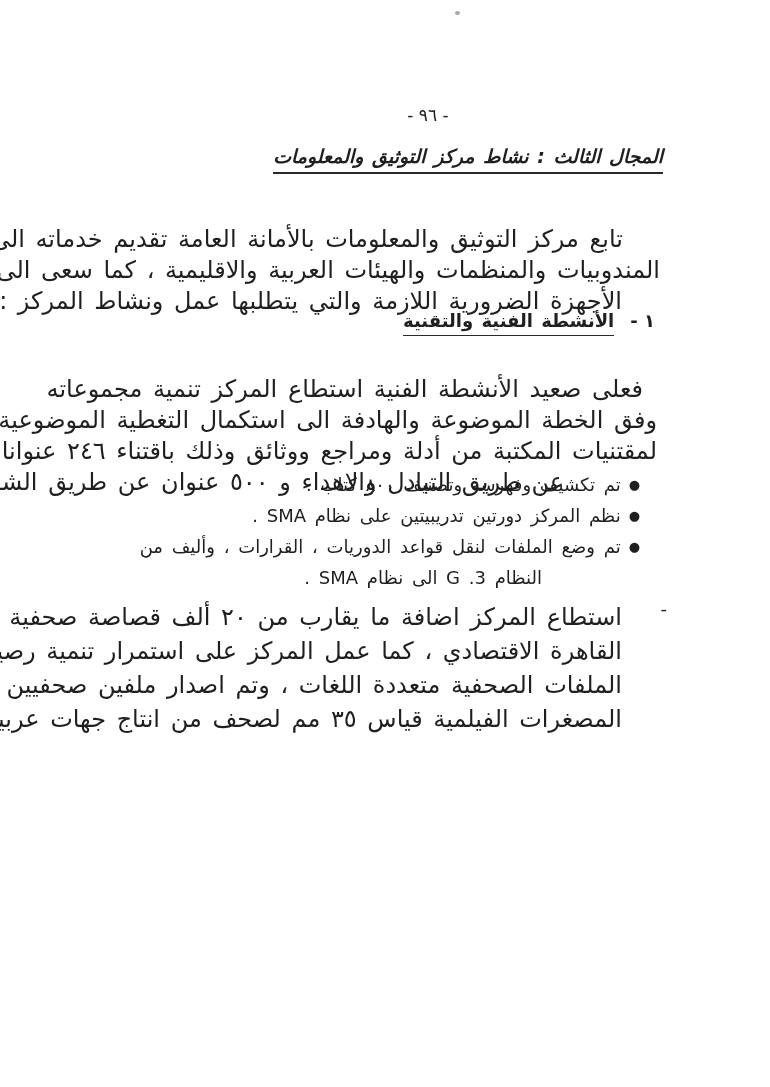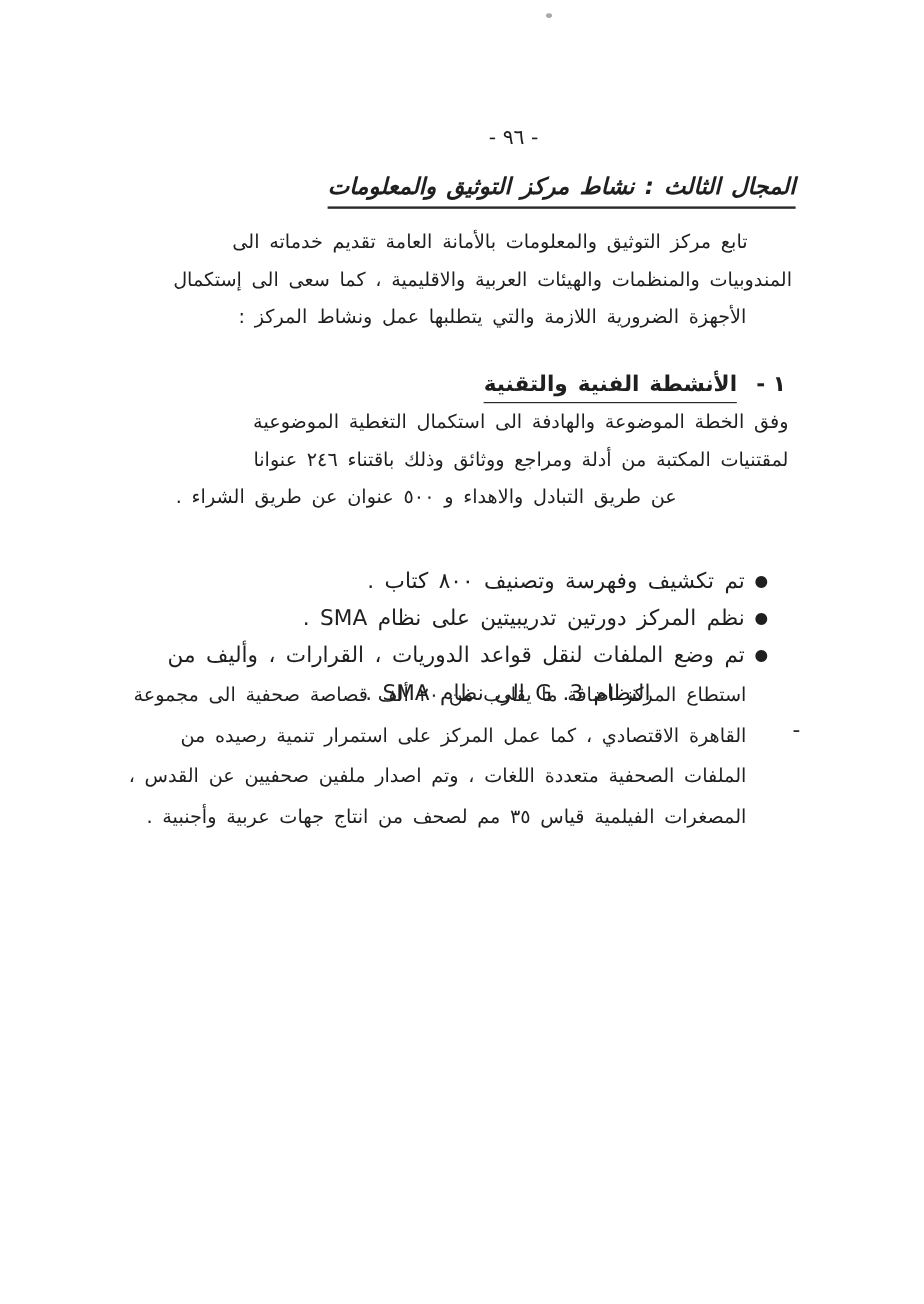--- a/index.html
+++ b/index.html
@@ -45,23 +45,24 @@
   }
   .doc-title .title-text {
     font-size: 19px;
     font-weight: bold;
     padding-bottom: 5px;
     border-bottom: 2px solid #2a2a2a;
     word-spacing: 2px;
   }
   .para {
     position: absolute;
-    font-size: 16px;
+    font-size: 24px;
     line-height: 31px;
     word-spacing: 3px;
+    margin-top: 38px;
   }
   .para .line { white-space: nowrap; }
   .intro { top: 186px; right: 110px; width: 552px; }
   .intro .l0 { padding-right: 37px; }
   .intro .l2 { padding-right: 38px; }
   .section-heading {
     position: absolute;
     top: 310px;
     right: 115px;
     font-size: 18px;
@@ -122,20 +123,21 @@
     <div class="line l0">تابع مركز التوثيق والمعلومات بالأمانة العامة تقديم خدماته الى</div>
     <div class="line l1">المندوبيات والمنظمات والهيئات العربية والاقليمية ، كما سعى الى إستكمال</div>
     <div class="line l2">الأجهزة الضرورية اللازمة والتي يتطلبها عمل ونشاط المركز :</div>
   </div>
 
   <div class="section-heading">
     <span class="sec-num">١ -</span><span class="sec-text">الأنشطة الفنية والتقنية</span>
   </div>
 
   <div class="para activities">
+    <div class="line l0">فعلى صعيد الأنشطة  الفنية استطاع المركز تنمية مجموعاته</div>
     <div class="line l1">وفق الخطة الموضوعة والهادفة الى استكمال التغطية الموضوعية</div>
     <div class="line l2">لمقتنيات المكتبة من أدلة  ومراجع ووثائق وذلك باقتناء ٢٤٦ عنوانا</div>
     <div class="line l3">عن طريق التبادل والاهداء و ٥٠٠ عنوان عن طريق الشراء .</div>
   </div>
 
   <div class="bullets">
     <div class="bullet-item">
       <span class="bullet-dot">●</span><span>تم تكشيف وفهرسة وتصنيف ٨٠٠ كتاب .</span>
     </div>
     <div class="bullet-item">

